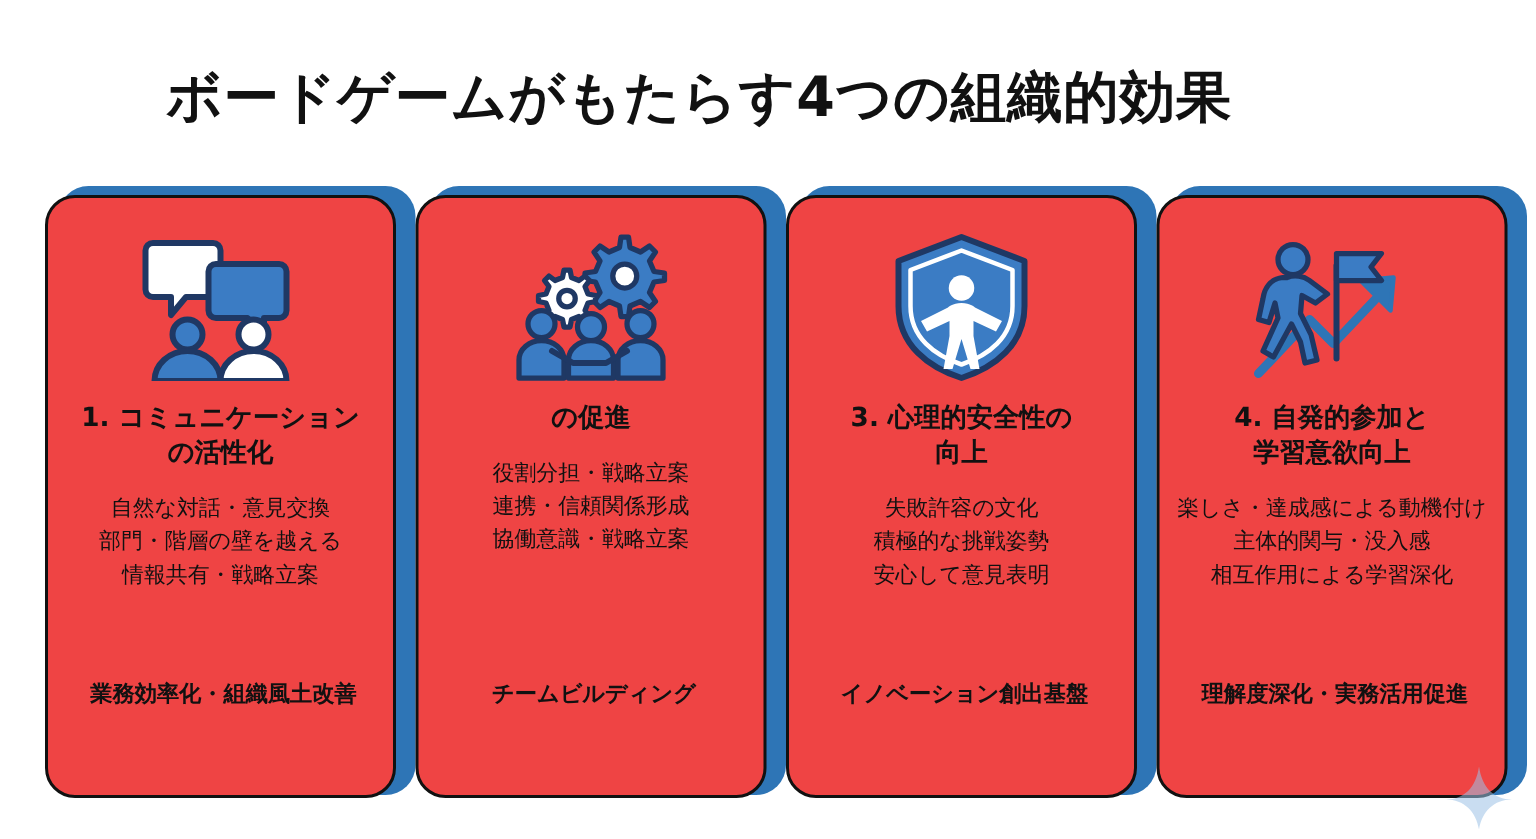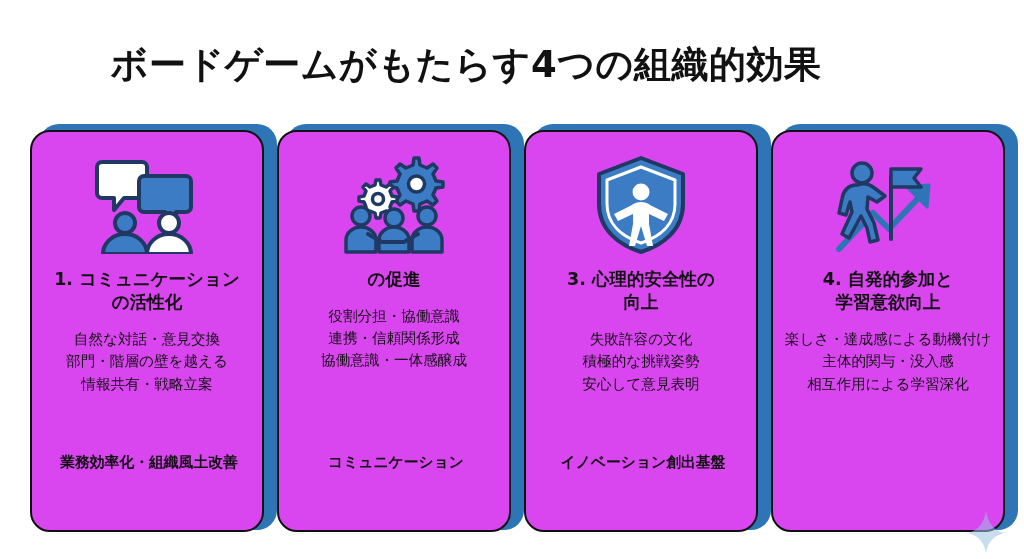--- a/index.html
+++ b/index.html
@@ -60,21 +60,21 @@
     background: #2E75B6;
     border-radius: 20px;
   }
 
   .card {
     position: absolute;
     left: 0;
     top: 0;
     width: 234px;
     height: 402px;
-    background: #d946ef;
+    background: #ef4444;
     border: 2.5px solid #111111;
     border-radius: 20px;
     box-sizing: border-box;
     display: flex;
     flex-direction: column;
     align-items: center;
   }
 
   .card-icon {
     margin-top: 22px;
@@ -196,26 +196,26 @@
             <path d="M30 78 l14 8 h22 l14 -8" fill="none" stroke="#1F3864" stroke-width="4" stroke-linecap="round"></path>
           </g>
         </svg>
       </div>
 
       <div class="card-title">
         <div>の促進</div>
       </div>
 
       <div class="card-body">
-        <div>役割分担・協働意識</div>
+        <div>役割分担・戦略立案</div>
         <div>連携・信頼関係形成</div>
-        <div>協働意識・一体感醸成</div>
-      </div>
-
-      <div class="card-footer">コミュニケーション</div>
+        <div>協働意識・戦略立案</div>
+      </div>
+
+      <div class="card-footer">チームビルディング</div>
     </div>
   </div>
 
   <div class="card-wrap c3">
     <div class="card-shadow"></div>
     <div class="card">
 
       <div class="card-icon">
         <svg width="92" height="100" viewBox="0 0 92 100">
           <g stroke="#1F3864" stroke-width="4" stroke-linejoin="round">
@@ -267,20 +267,21 @@
         <div>4. 自発的参加と</div>
         <div>学習意欲向上</div>
       </div>
 
       <div class="card-body">
         <div>楽しさ・達成感による動機付け</div>
         <div>主体的関与・没入感</div>
         <div>相互作用による学習深化</div>
       </div>
 
+      <div class="card-footer">理解度深化・実務活用促進</div>
     </div>
   </div>
 
 </div>
 
 <div class="watermark">
   <svg width="46" height="46" viewBox="0 0 46 46">
     <path d="M2 26 C14 26 22 18 24 4 C26 18 34 26 46 26 C34 26 26 34 24 46 C22 34 14 26 2 26 z" fill="#9DC3E6"></path>
   </svg>
 </div>

